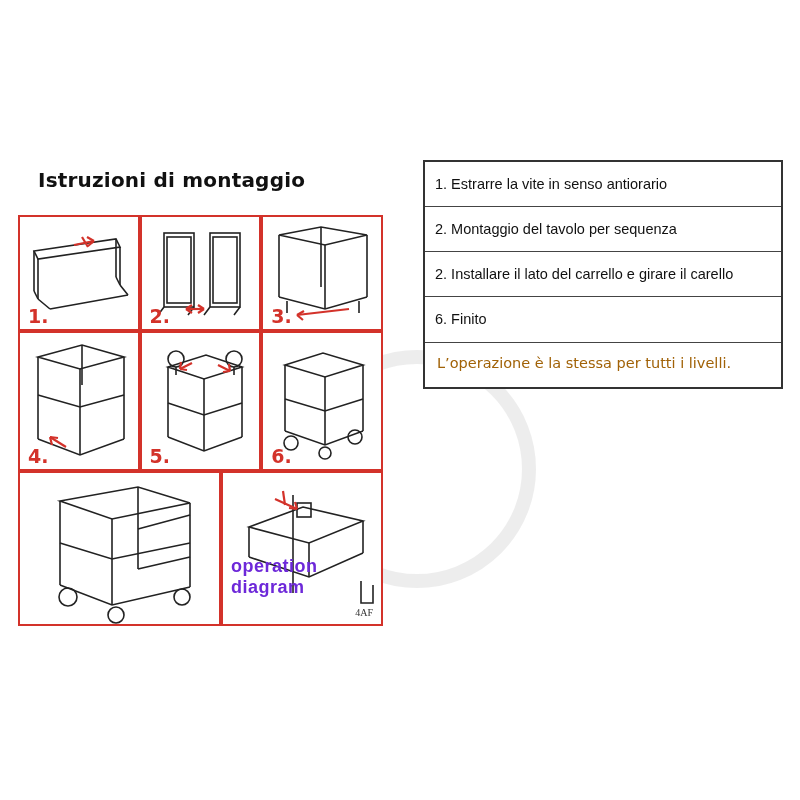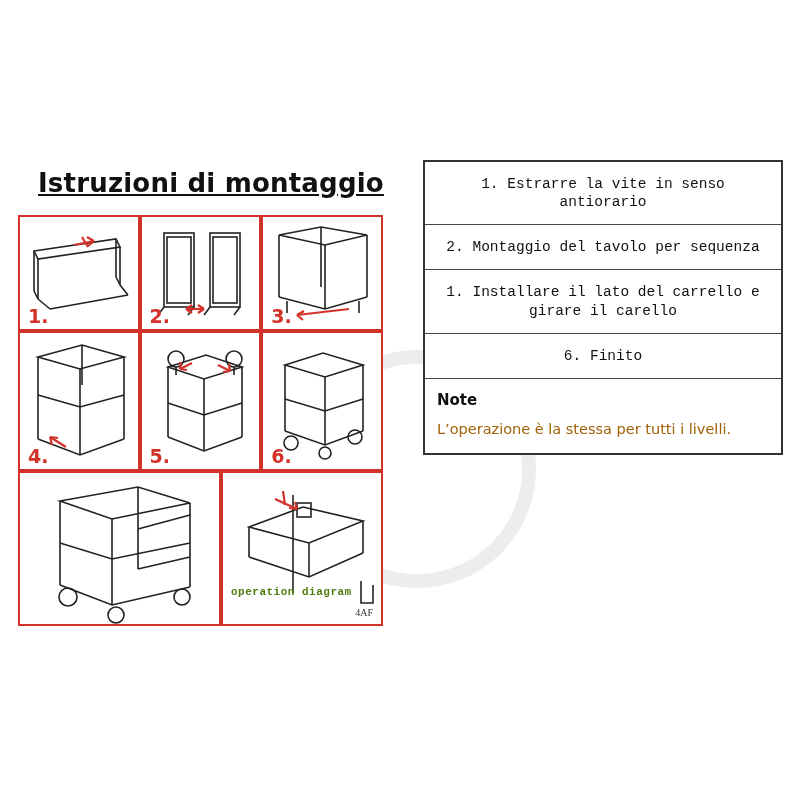--- a/index.html
+++ b/index.html
@@ -25,26 +25,25 @@
     position: absolute;
     left: 18px;
     top: 160px;
     width: 380px;
     height: 500px;
   }
   #main-title {
     position: absolute;
     left: 20px;
     top: 8px;
-    font-size: 26px;
+    font-size: 20px;
     font-weight: bold;
     color: #111;
     letter-spacing: .2px;
     font-family: "DejaVu Sans", sans-serif;
-    text-decoration: underline;
   }
   .panel-grid {
     position: absolute;
     left: 0;
     top: 55px;
     width: 365px;
   }
   .panel-row {
     display: flex;
     gap: 0;
@@ -68,25 +67,25 @@
   .p-small { width: 121.6px; height: 116px; }
   .p-wide  { width: 203px;   height: 155px; }
   .p-op    { width: 162px;   height: 155px; }
 
   .panel svg { position: absolute; left: 0; top: 0; }
 
   .op-label {
     position: absolute;
     left: 8px;
     bottom: 26px;
-    font-size: 11px;
+    font-size: 18px;
     font-weight: bold;
-    color: #4d7c0f;
+    color: #6d28d9;
     letter-spacing: .5px;
-    font-family: Liberation Mono, monospace;
+    font-family: Liberation Sans, sans-serif;
   }
   .op-sub {
     position: absolute;
     right: 8px;
     bottom: 6px;
     font-size: 10px;
     color: #333;
     font-family: Liberation Serif, serif;
   }
 
@@ -96,24 +95,24 @@
     left: 423px;
     top: 160px;
     width: 360px;
     border: 2px solid #333;
     box-sizing: border-box;
     background: #fff;
   }
   .step-row {
     border-bottom: 1px solid #444;
     padding: 13px 10px;
-    text-align: center;
+    text-align: left;
     font-size: 14.5px;
     color: #111;
-    font-family: Liberation Mono, monospace;
+    font-family: Liberation Sans, sans-serif;
     line-height: 1.25;
   }
   .step-row:last-child { border-bottom: none; }
   .note-block {
     padding: 12px 12px 16px 12px;
     text-align: left;
     font-family: "DejaVu Sans", sans-serif;
   }
   .note-title {
     font-size: 15px;
@@ -302,21 +301,20 @@
           <div class="op-sub">4AF</div>
         </div>
       </div>
 
     </div>
   </div>
 
   <div id="right-col">
     <div class="step-row">1. Estrarre la vite in senso antiorario</div>
     <div class="step-row">2.   Montaggio del tavolo per sequenza</div>
-    <div class="step-row">1. Installare il lato del carrello e girare il carello</div>
+    <div class="step-row">2. Installare il lato del carrello e girare il carello</div>
     <div class="step-row">6.   Finito</div>
     <div class="note-block">
-      <div class="note-title">Note</div>
       <div class="note-text">L’operazione è la stessa per tutti i livelli.</div>
     </div>
   </div>
 
 </div>
 
 </body></html>

